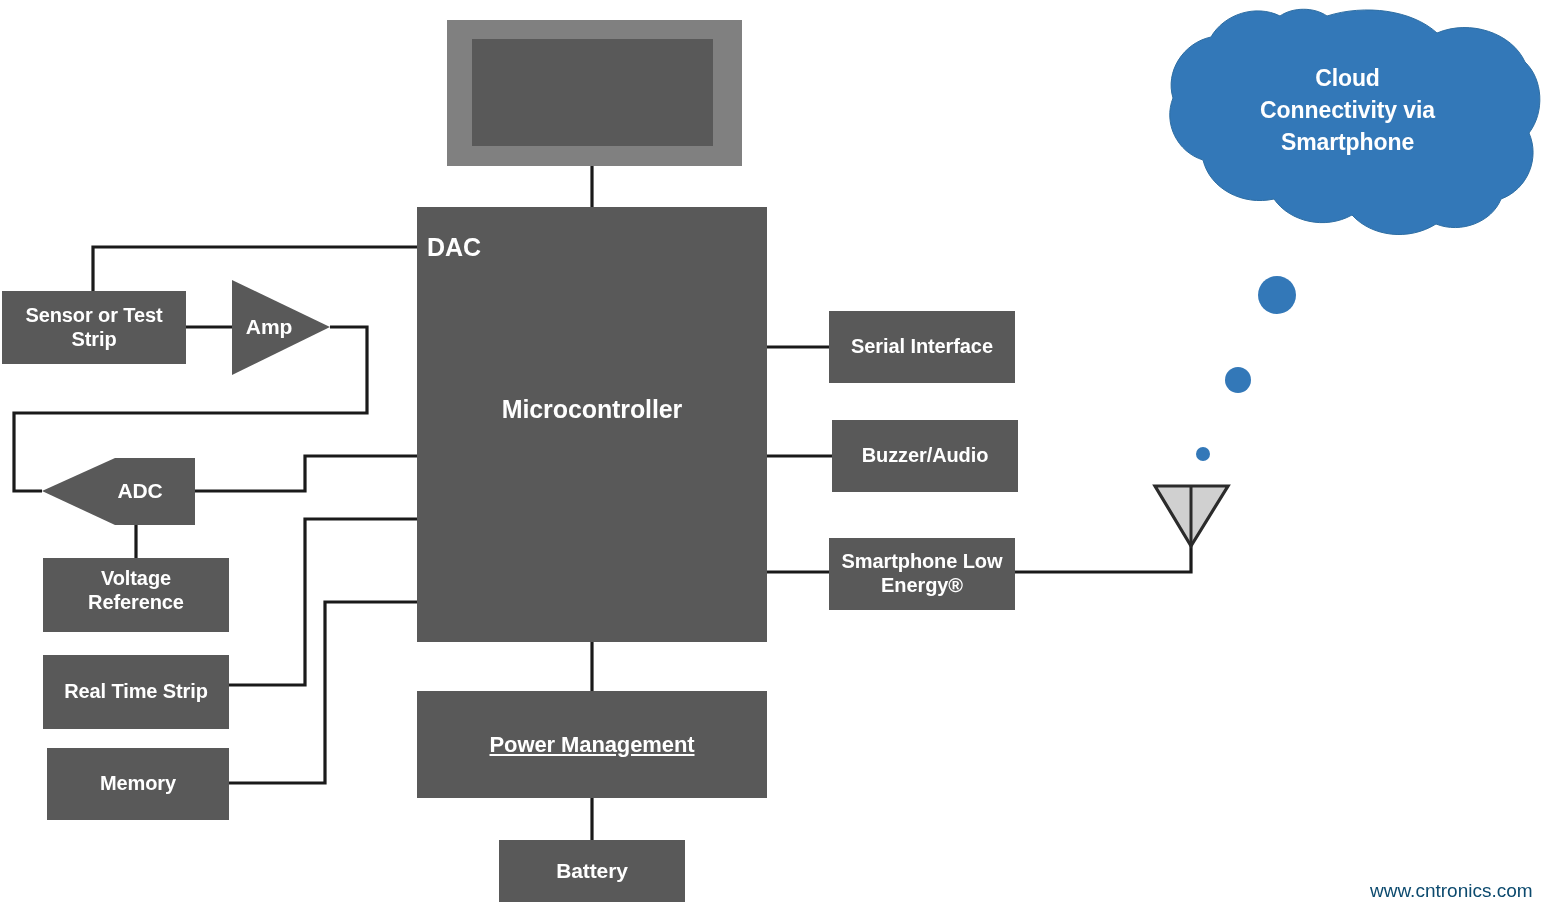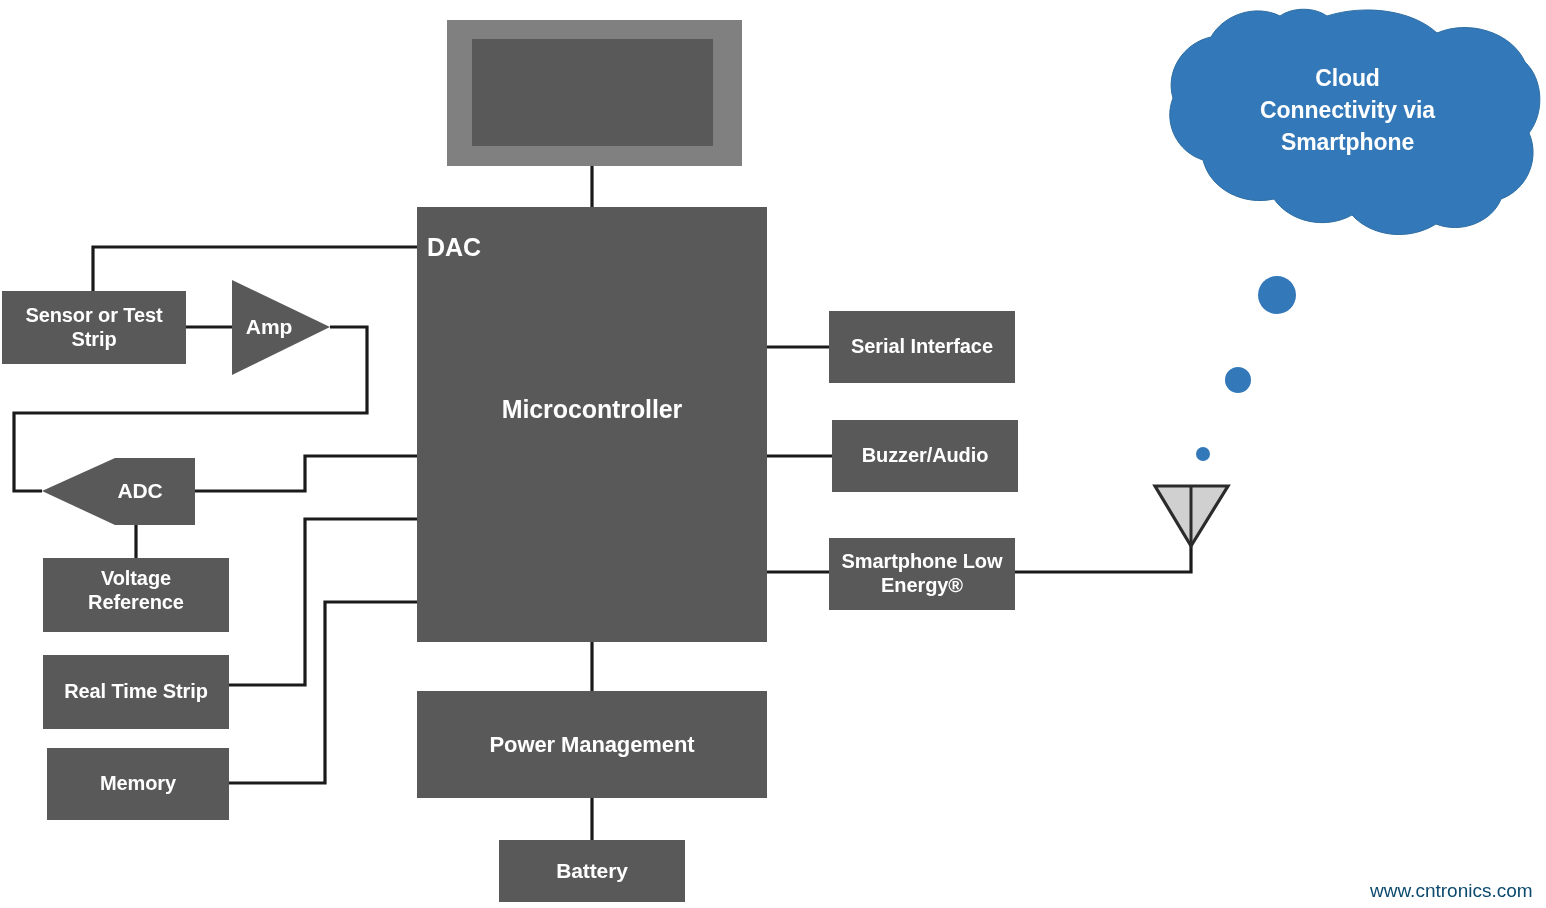--- a/index.html
+++ b/index.html
@@ -168,21 +168,21 @@
 
   <div class="node-label" style="left:829px; top:311px; width:186px; height:72px; font-size:20px;">Serial Interface</div>
 
   <div class="node-label" style="left:832px; top:420px; width:186px; height:72px; font-size:20px;">Buzzer/Audio</div>
 
   <div class="node-label" style="left:829px; top:538px; width:186px; height:72px; font-size:20px; flex-direction:column;">
     <span>Smartphone Low</span>
     <span>Energy®</span>
   </div>
 
-  <div class="node-label" style="left:417px; top:691px; width:350px; height:107px; font-size:22px;">Power Management</div>
+  <div class="node-label" style="left:417px; top:691px; width:350px; height:107px; font-size:22px;text-decoration:underline;">Power Management</div>
 
   <div class="node-label" style="left:499px; top:840px; width:186px; height:62px; font-size:21px;">Battery</div>
 
   <div class="node-label" style="left:1205px; top:46px; width:285px; height:130px; font-size:23px; flex-direction:column; line-height:1.38;align-items:center;">
     <span>Cloud</span>
     <span>Connectivity via</span>
     <span>Smartphone</span>
   </div>
 
   <div class="watermark" style="left:1370px; top:880px;">www.cntronics.com</div>

